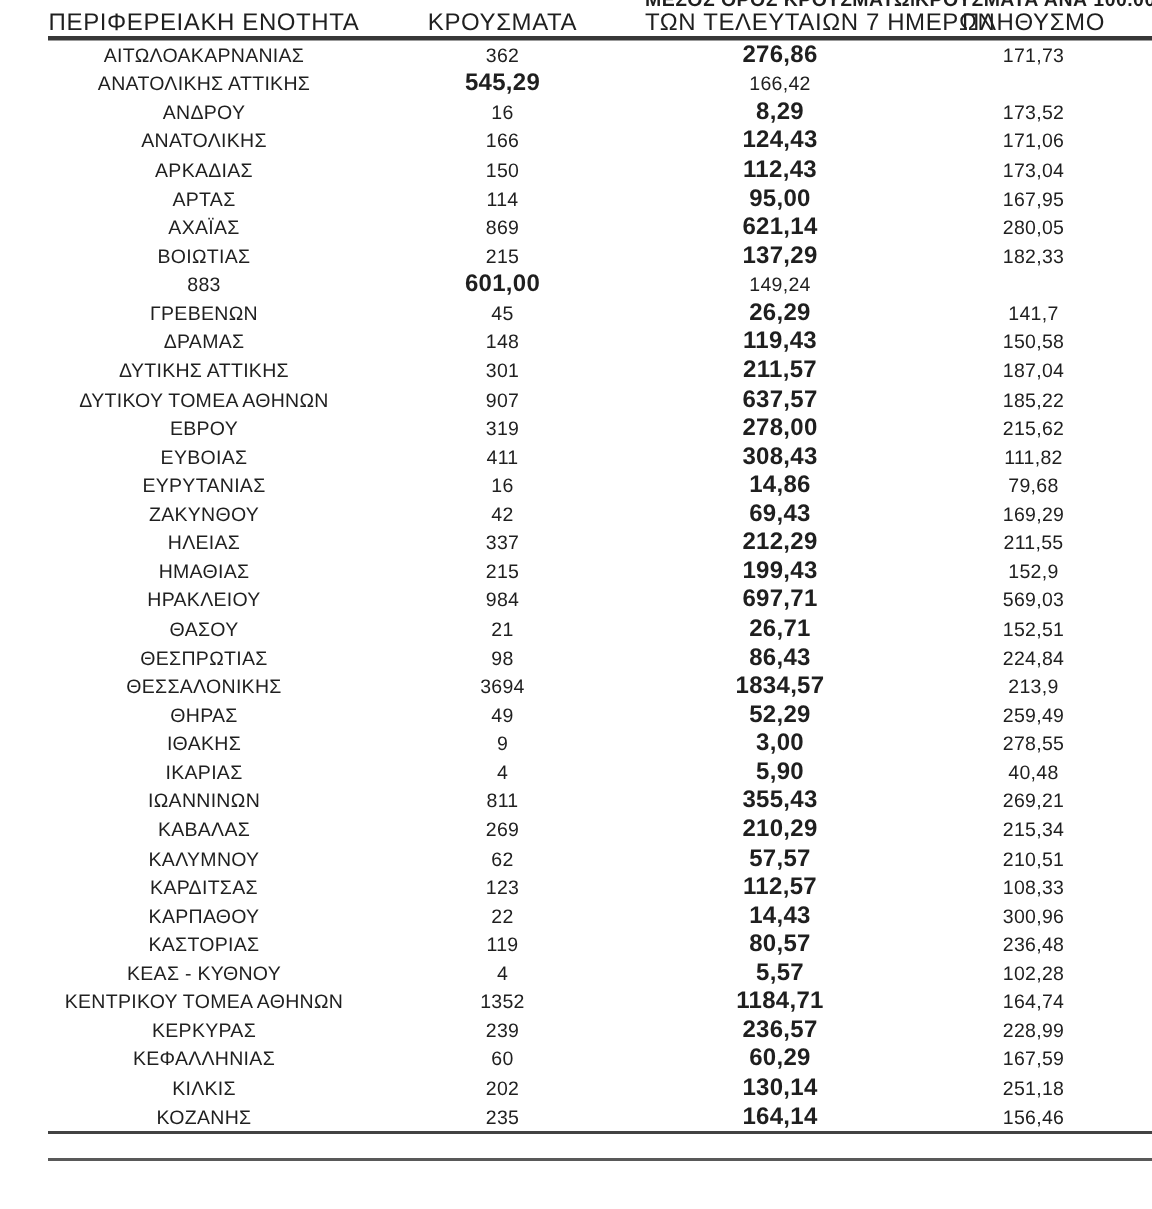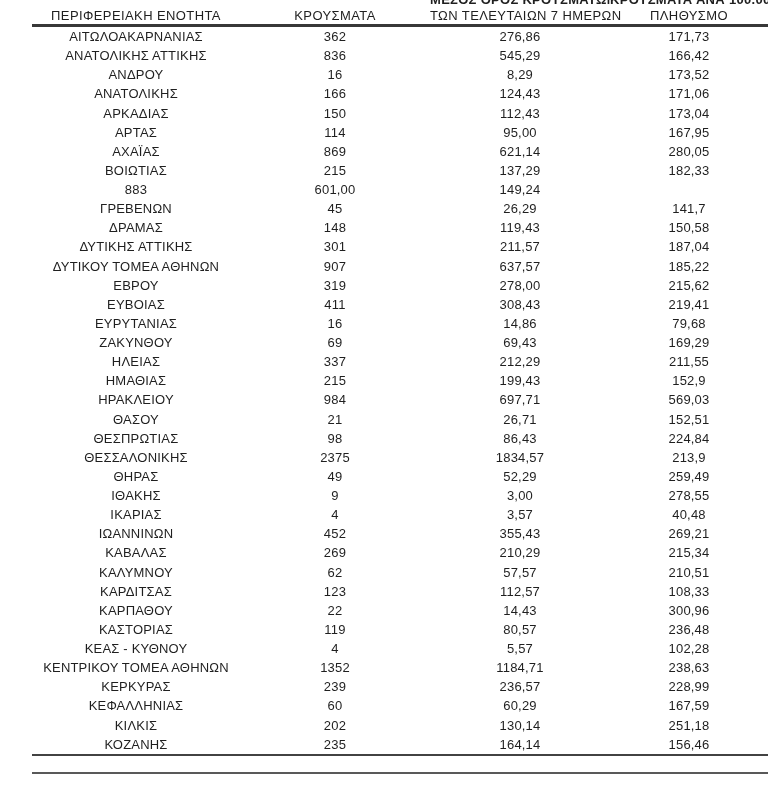--- a/index.html
+++ b/index.html
@@ -37,37 +37,38 @@
   .clip > span {
     display: block;
     line-height: 15px;
     margin-top: -8px;
     font-size: 13px;
     font-weight: bold;
     letter-spacing: 0.3px;
     white-space: nowrap;
   }
   .hrow2 .cell {
-    font-size: 13px;
+    font-size: 16px;
     line-height: 17px;
     height: 17px;
     letter-spacing: 0.4px;
   }
   .rule-header {
     border-top: 3px solid #383838;
     height: 0;
   }
   .row .cell {
     font-size: 13px;
     line-height: 19.13px;
     height: 19.13px;
     letter-spacing: 0.2px;
   }
   .row .c3 {
-    font-size: 13px;
+    font-size: 16px;
+    font-weight: bold;
   }
   .rule-bottom1 {
     border-top: 2.5px solid #424242;
     height: 0;
   }
   .spacer {
     height: 16px;
   }
   .rule-bottom2 {
     border-top: 2px solid #595959;
@@ -105,21 +106,20 @@
 
   <div id="tbody">
       <div class="grid row">
         <div class="cell c1">ΑΙΤΩΛΟΑΚΑΡΝΑΝΙΑΣ</div>
         <div class="cell c2">362</div>
         <div class="cell c3">276,86</div>
         <div class="cell c4">171,73</div>
       </div>
       <div class="grid row">
         <div class="cell c1">ΑΝΑΤΟΛΙΚΗΣ ΑΤΤΙΚΗΣ</div>
-        <div class="cell c2">836</div>
         <div class="cell c3">545,29</div>
         <div class="cell c4">166,42</div>
       </div>
       <div class="grid row">
         <div class="cell c1">ΑΝΔΡΟΥ</div>
         <div class="cell c2">16</div>
         <div class="cell c3">8,29</div>
         <div class="cell c4">173,52</div>
       </div>
       <div class="grid row">
@@ -184,31 +184,31 @@
       <div class="grid row">
         <div class="cell c1">ΕΒΡΟΥ</div>
         <div class="cell c2">319</div>
         <div class="cell c3">278,00</div>
         <div class="cell c4">215,62</div>
       </div>
       <div class="grid row">
         <div class="cell c1">ΕΥΒΟΙΑΣ</div>
         <div class="cell c2">411</div>
         <div class="cell c3">308,43</div>
-        <div class="cell c4">219,41</div>
+        <div class="cell c4">111,82</div>
       </div>
       <div class="grid row">
         <div class="cell c1">ΕΥΡΥΤΑΝΙΑΣ</div>
         <div class="cell c2">16</div>
         <div class="cell c3">14,86</div>
         <div class="cell c4">79,68</div>
       </div>
       <div class="grid row">
         <div class="cell c1">ΖΑΚΥΝΘΟΥ</div>
-        <div class="cell c2">69</div>
+        <div class="cell c2">42</div>
         <div class="cell c3">69,43</div>
         <div class="cell c4">169,29</div>
       </div>
       <div class="grid row">
         <div class="cell c1">ΗΛΕΙΑΣ</div>
         <div class="cell c2">337</div>
         <div class="cell c3">212,29</div>
         <div class="cell c4">211,55</div>
       </div>
       <div class="grid row">
@@ -230,45 +230,45 @@
         <div class="cell c4">152,51</div>
       </div>
       <div class="grid row">
         <div class="cell c1">ΘΕΣΠΡΩΤΙΑΣ</div>
         <div class="cell c2">98</div>
         <div class="cell c3">86,43</div>
         <div class="cell c4">224,84</div>
       </div>
       <div class="grid row">
         <div class="cell c1">ΘΕΣΣΑΛΟΝΙΚΗΣ</div>
-        <div class="cell c2">2375</div>
+        <div class="cell c2">3694</div>
         <div class="cell c3">1834,57</div>
         <div class="cell c4">213,9</div>
       </div>
       <div class="grid row">
         <div class="cell c1">ΘΗΡΑΣ</div>
         <div class="cell c2">49</div>
         <div class="cell c3">52,29</div>
         <div class="cell c4">259,49</div>
       </div>
       <div class="grid row">
         <div class="cell c1">ΙΘΑΚΗΣ</div>
         <div class="cell c2">9</div>
         <div class="cell c3">3,00</div>
         <div class="cell c4">278,55</div>
       </div>
       <div class="grid row">
         <div class="cell c1">ΙΚΑΡΙΑΣ</div>
         <div class="cell c2">4</div>
-        <div class="cell c3">3,57</div>
+        <div class="cell c3">5,90</div>
         <div class="cell c4">40,48</div>
       </div>
       <div class="grid row">
         <div class="cell c1">ΙΩΑΝΝΙΝΩΝ</div>
-        <div class="cell c2">452</div>
+        <div class="cell c2">811</div>
         <div class="cell c3">355,43</div>
         <div class="cell c4">269,21</div>
       </div>
       <div class="grid row">
         <div class="cell c1">ΚΑΒΑΛΑΣ</div>
         <div class="cell c2">269</div>
         <div class="cell c3">210,29</div>
         <div class="cell c4">215,34</div>
       </div>
       <div class="grid row">
@@ -298,21 +298,21 @@
       <div class="grid row">
         <div class="cell c1">ΚΕΑΣ - ΚΥΘΝΟΥ</div>
         <div class="cell c2">4</div>
         <div class="cell c3">5,57</div>
         <div class="cell c4">102,28</div>
       </div>
       <div class="grid row">
         <div class="cell c1">ΚΕΝΤΡΙΚΟΥ ΤΟΜΕΑ ΑΘΗΝΩΝ</div>
         <div class="cell c2">1352</div>
         <div class="cell c3">1184,71</div>
-        <div class="cell c4">238,63</div>
+        <div class="cell c4">164,74</div>
       </div>
       <div class="grid row">
         <div class="cell c1">ΚΕΡΚΥΡΑΣ</div>
         <div class="cell c2">239</div>
         <div class="cell c3">236,57</div>
         <div class="cell c4">228,99</div>
       </div>
       <div class="grid row">
         <div class="cell c1">ΚΕΦΑΛΛΗΝΙΑΣ</div>
         <div class="cell c2">60</div>

